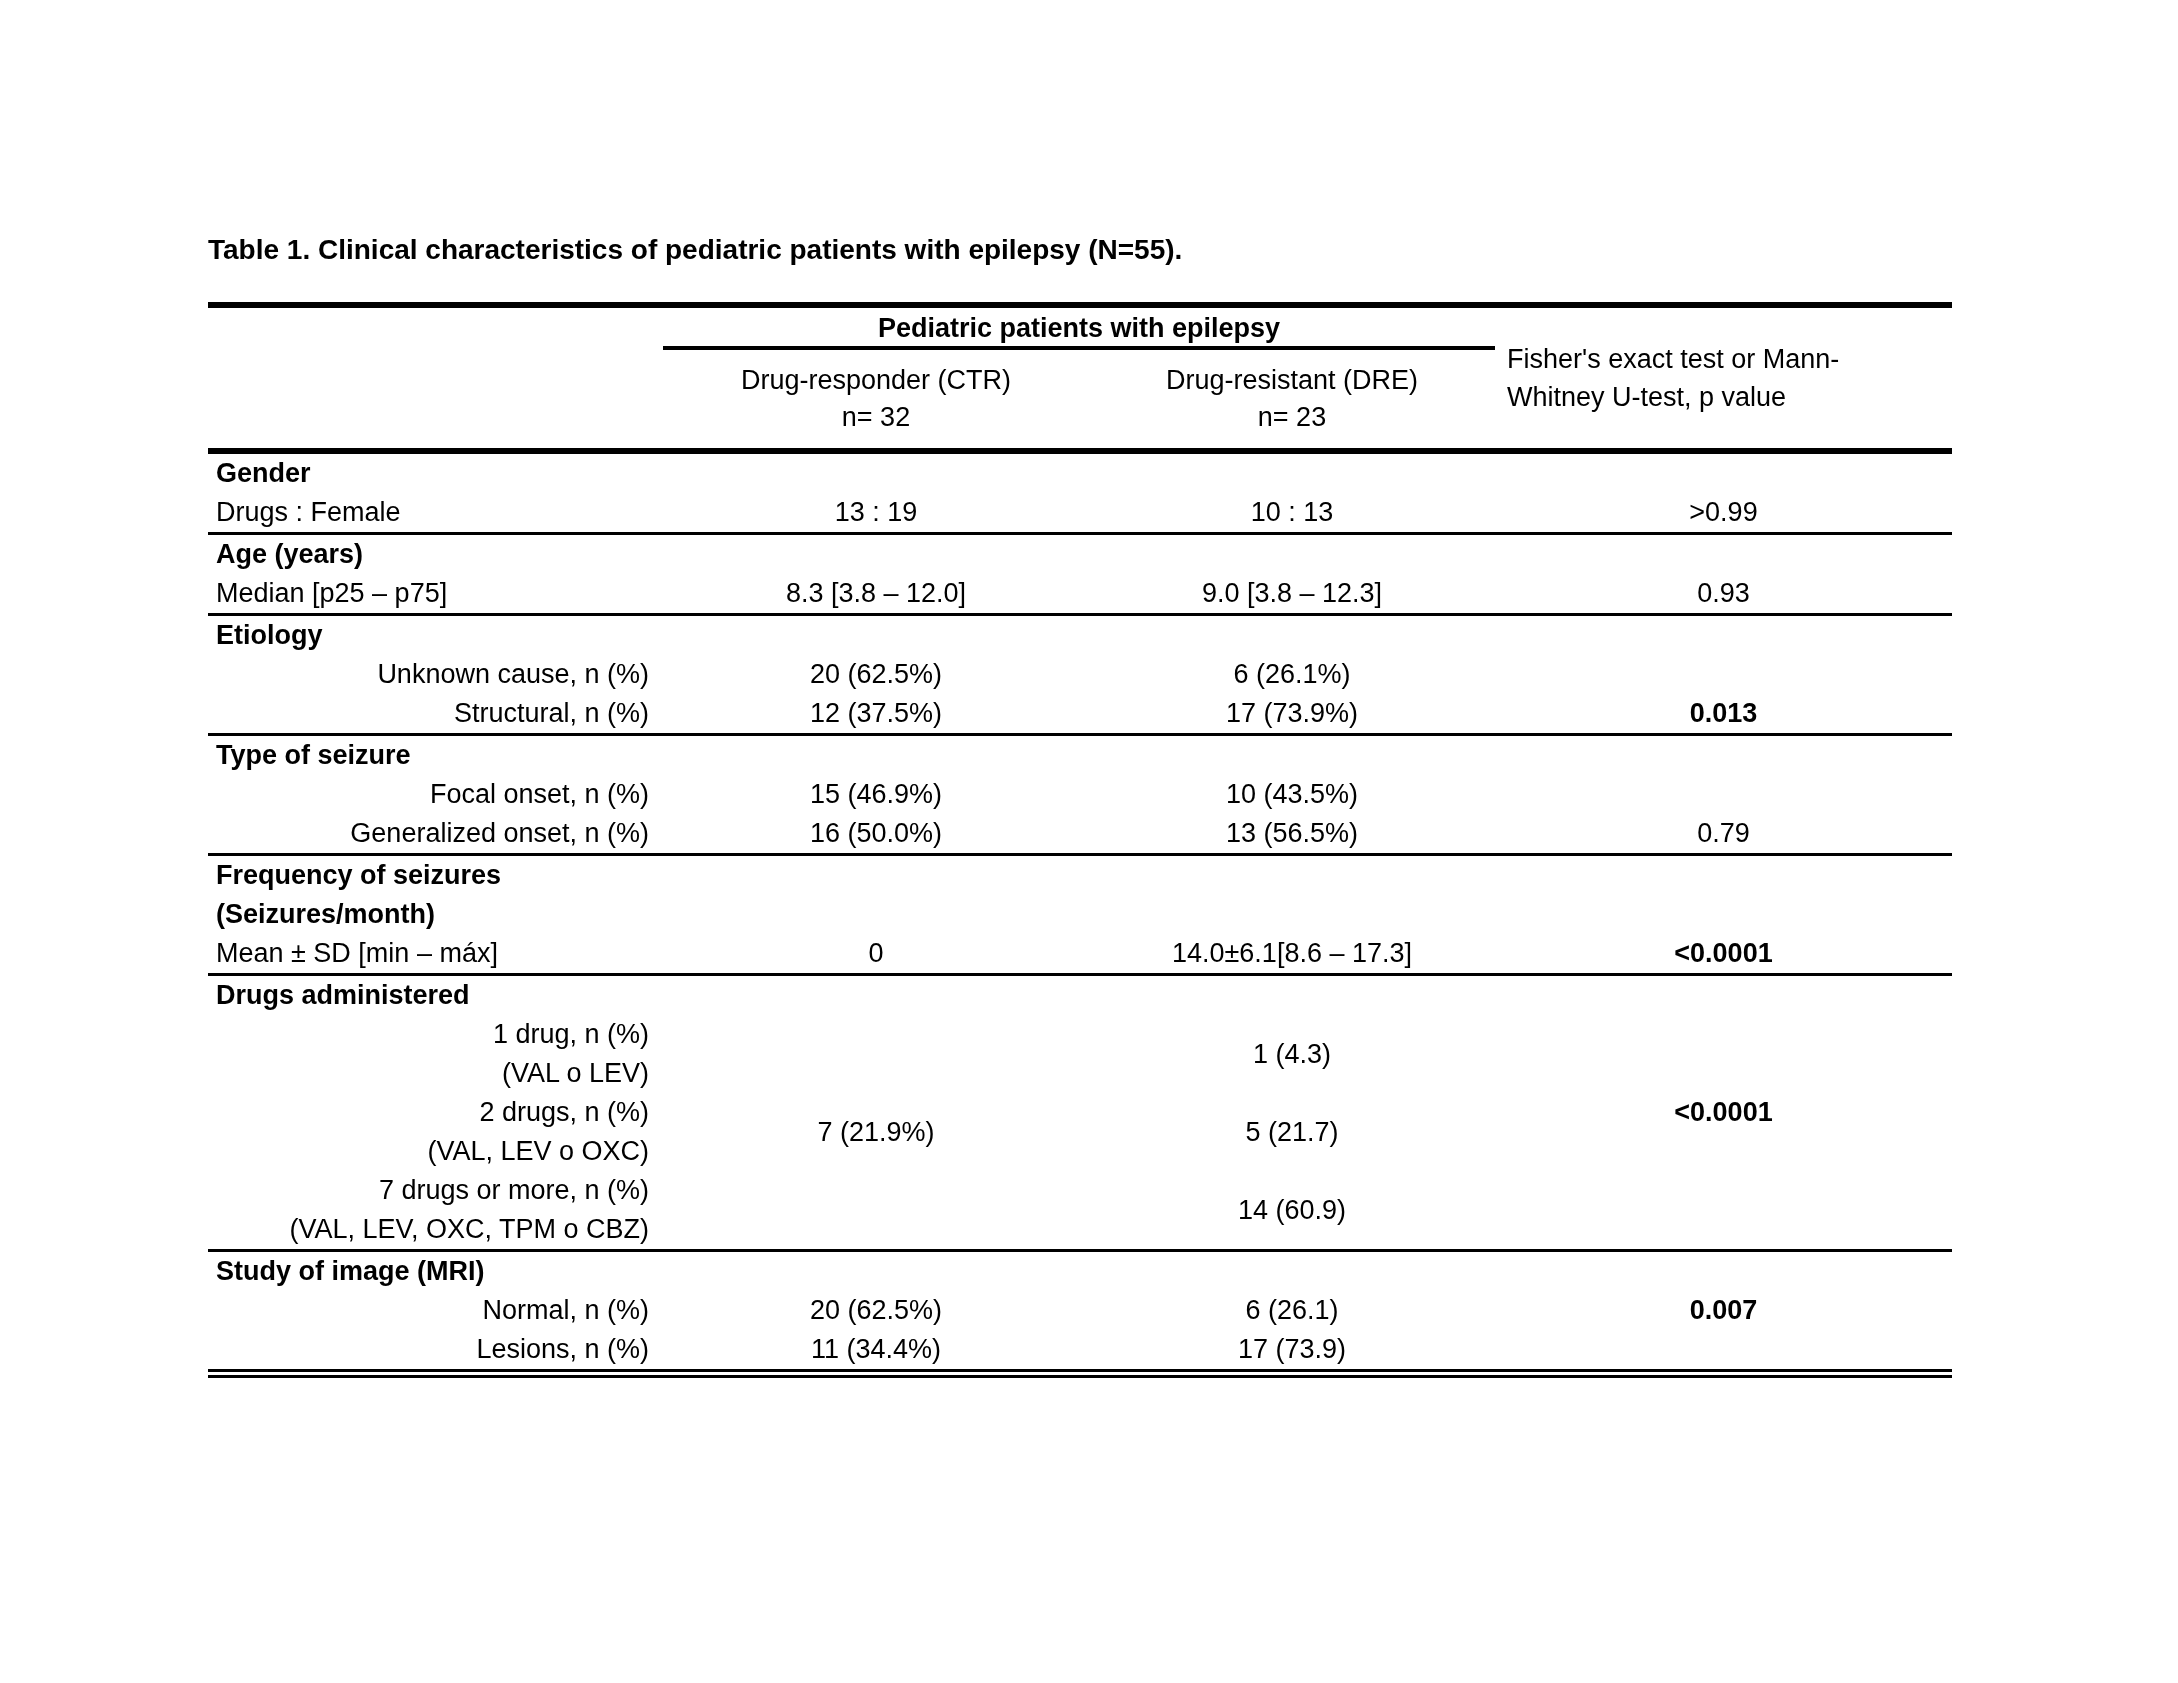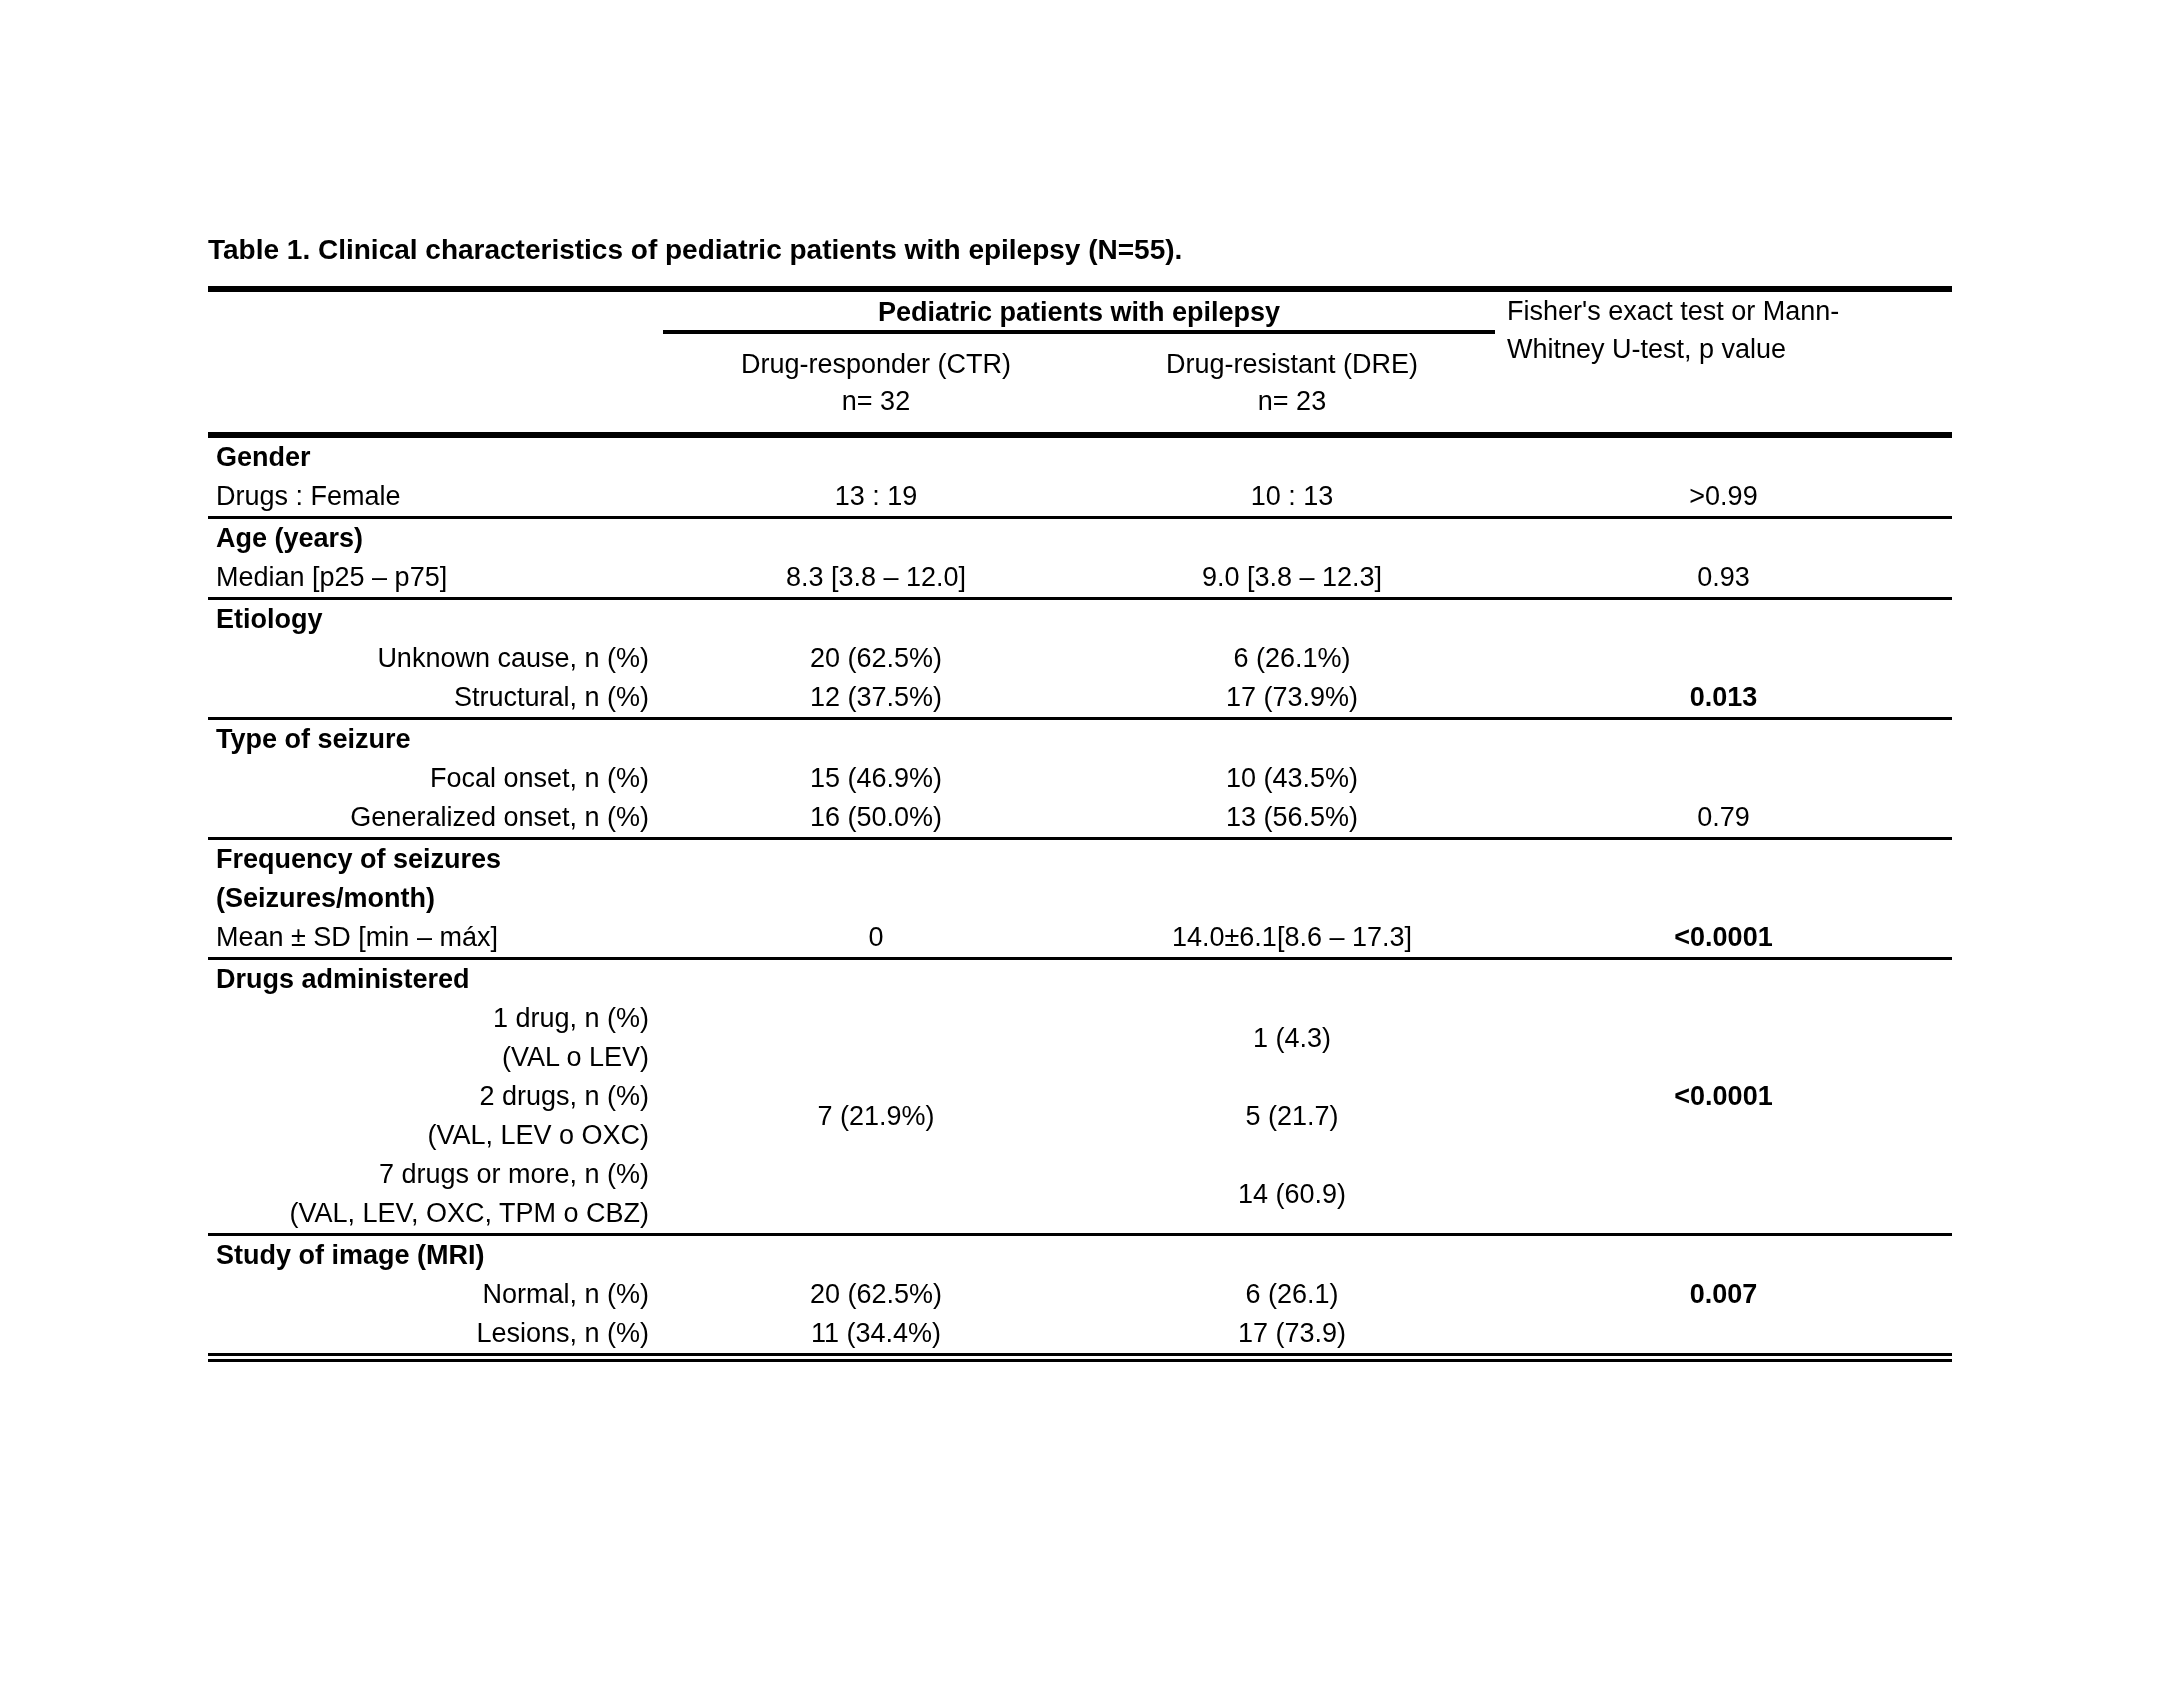--- a/index.html
+++ b/index.html
@@ -6,21 +6,21 @@
   body{
     width:2178px;height:1683px;background:#ffffff;color:#000000;
     font-family:"Liberation Sans","DejaVu Sans",sans-serif;
     -webkit-font-smoothing:antialiased;
   }
   .page{position:relative;width:2178px;height:1425px;overflow:hidden;}
   .caption{
     position:absolute;left:208px;top:234px;
     font-size:28px;font-weight:bold;line-height:32px;white-space:nowrap;
   }
-  .tbl{position:absolute;left:208px;top:286px;width:1744px;}
+  .tbl{position:absolute;left:208px;top:302px;width:1744px;}
 
   
   .thead{
     display:grid;
     grid-template-columns:455px 426px 406px 457px;
     border-top:6px solid #000;
     border-bottom:6px solid #000;
   }
   .corner{grid-column:1;grid-row:1/3;}
   .group-hdr{
@@ -30,21 +30,21 @@
     border-bottom:4px solid #000;
   }
   .sub{
     grid-row:2;text-align:center;font-size:27px;line-height:37px;
     padding:12px 0;
   }
   .sub.c2{grid-column:2;}
   .sub.c3{grid-column:3;}
   .fisher{
     grid-column:4;grid-row:1/3;
-    display:flex;
+    display:flex;align-items:center;
     font-size:27px;line-height:38px;
     padding-left:12px;
   }
 
   
   .section{border-bottom:3px solid #000;}
   .section:last-child{border-bottom:9px double #000;}
   .sec-grid{
     display:grid;
     grid-template-columns:455px 426px 406px 457px;

